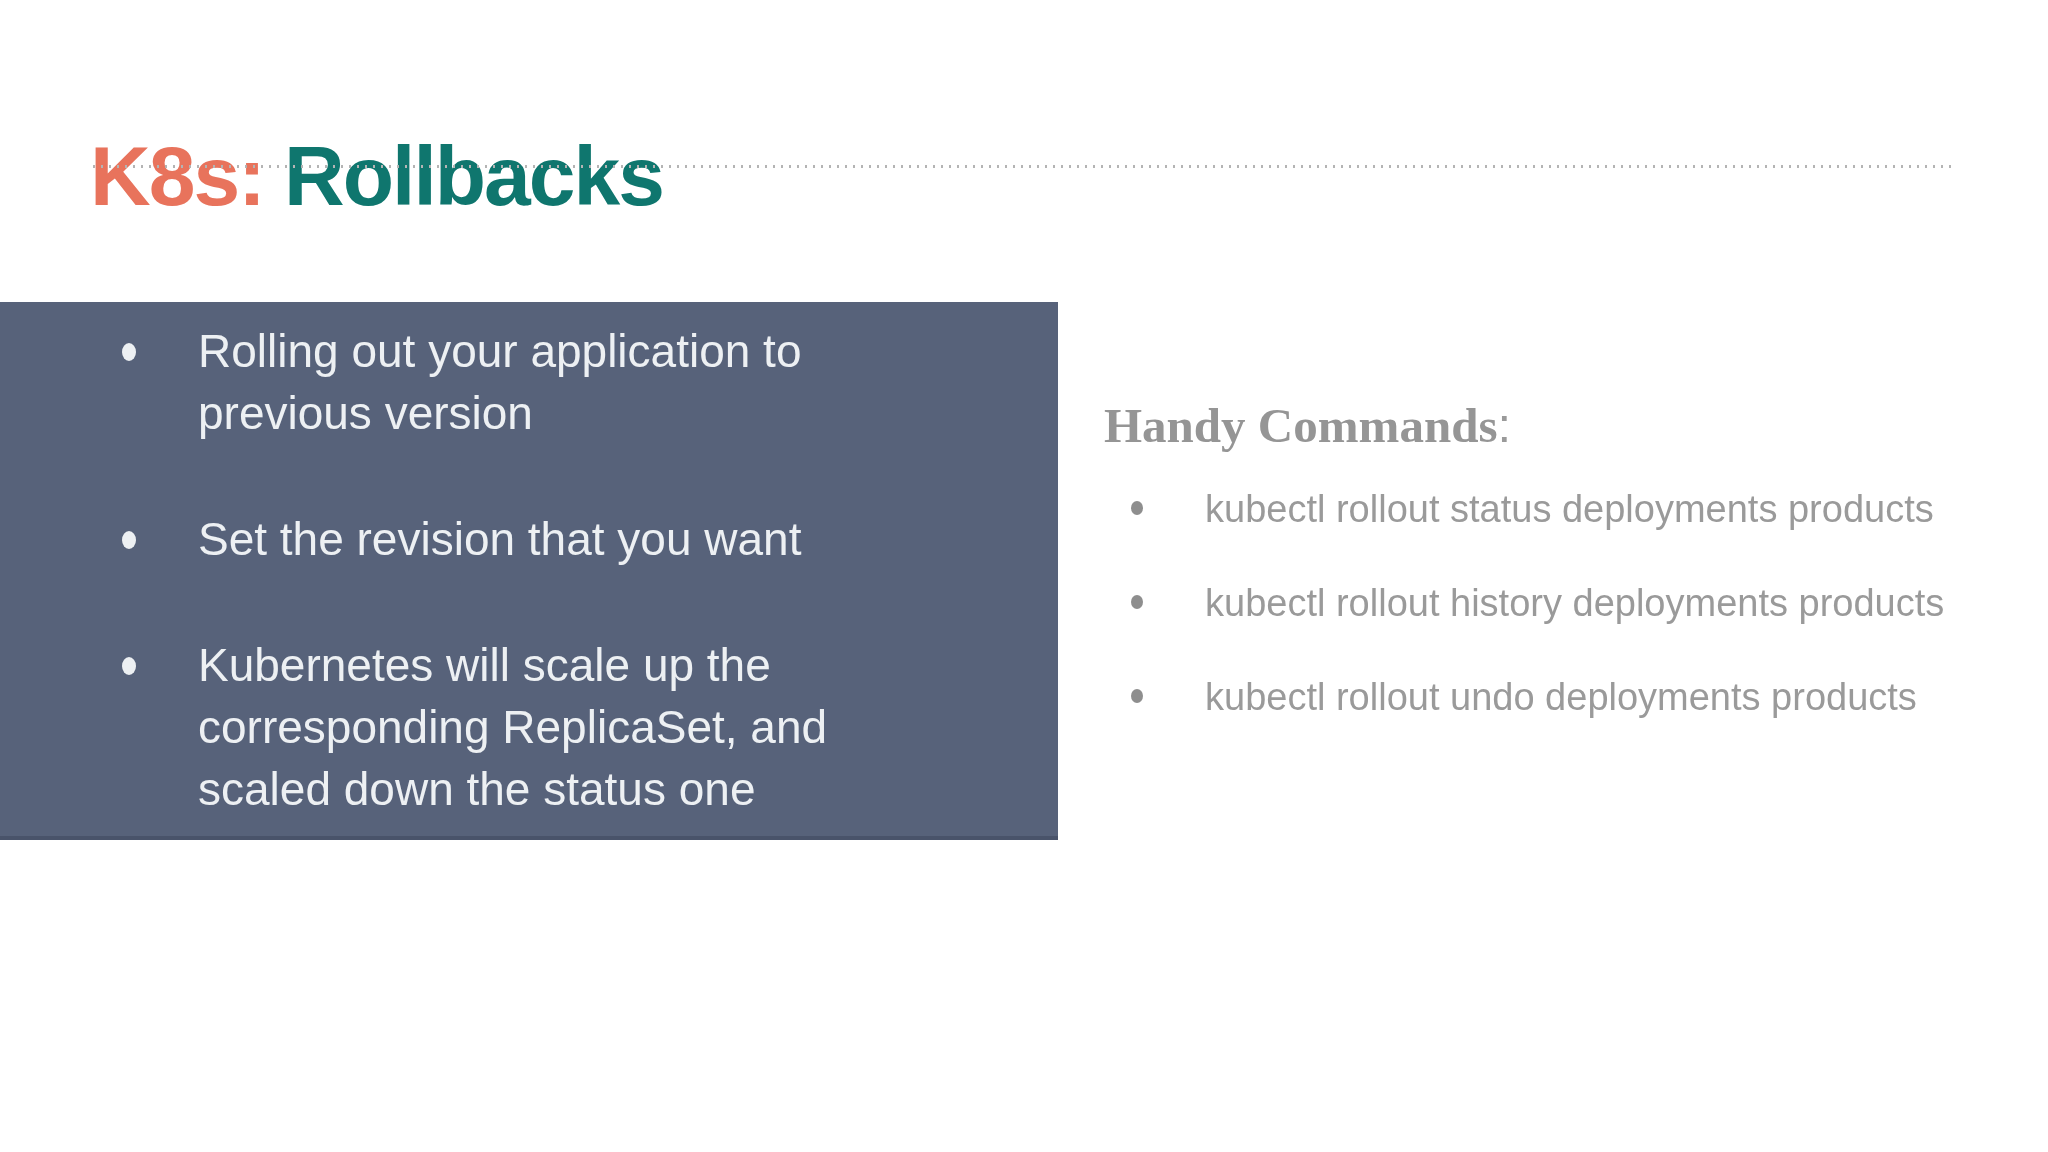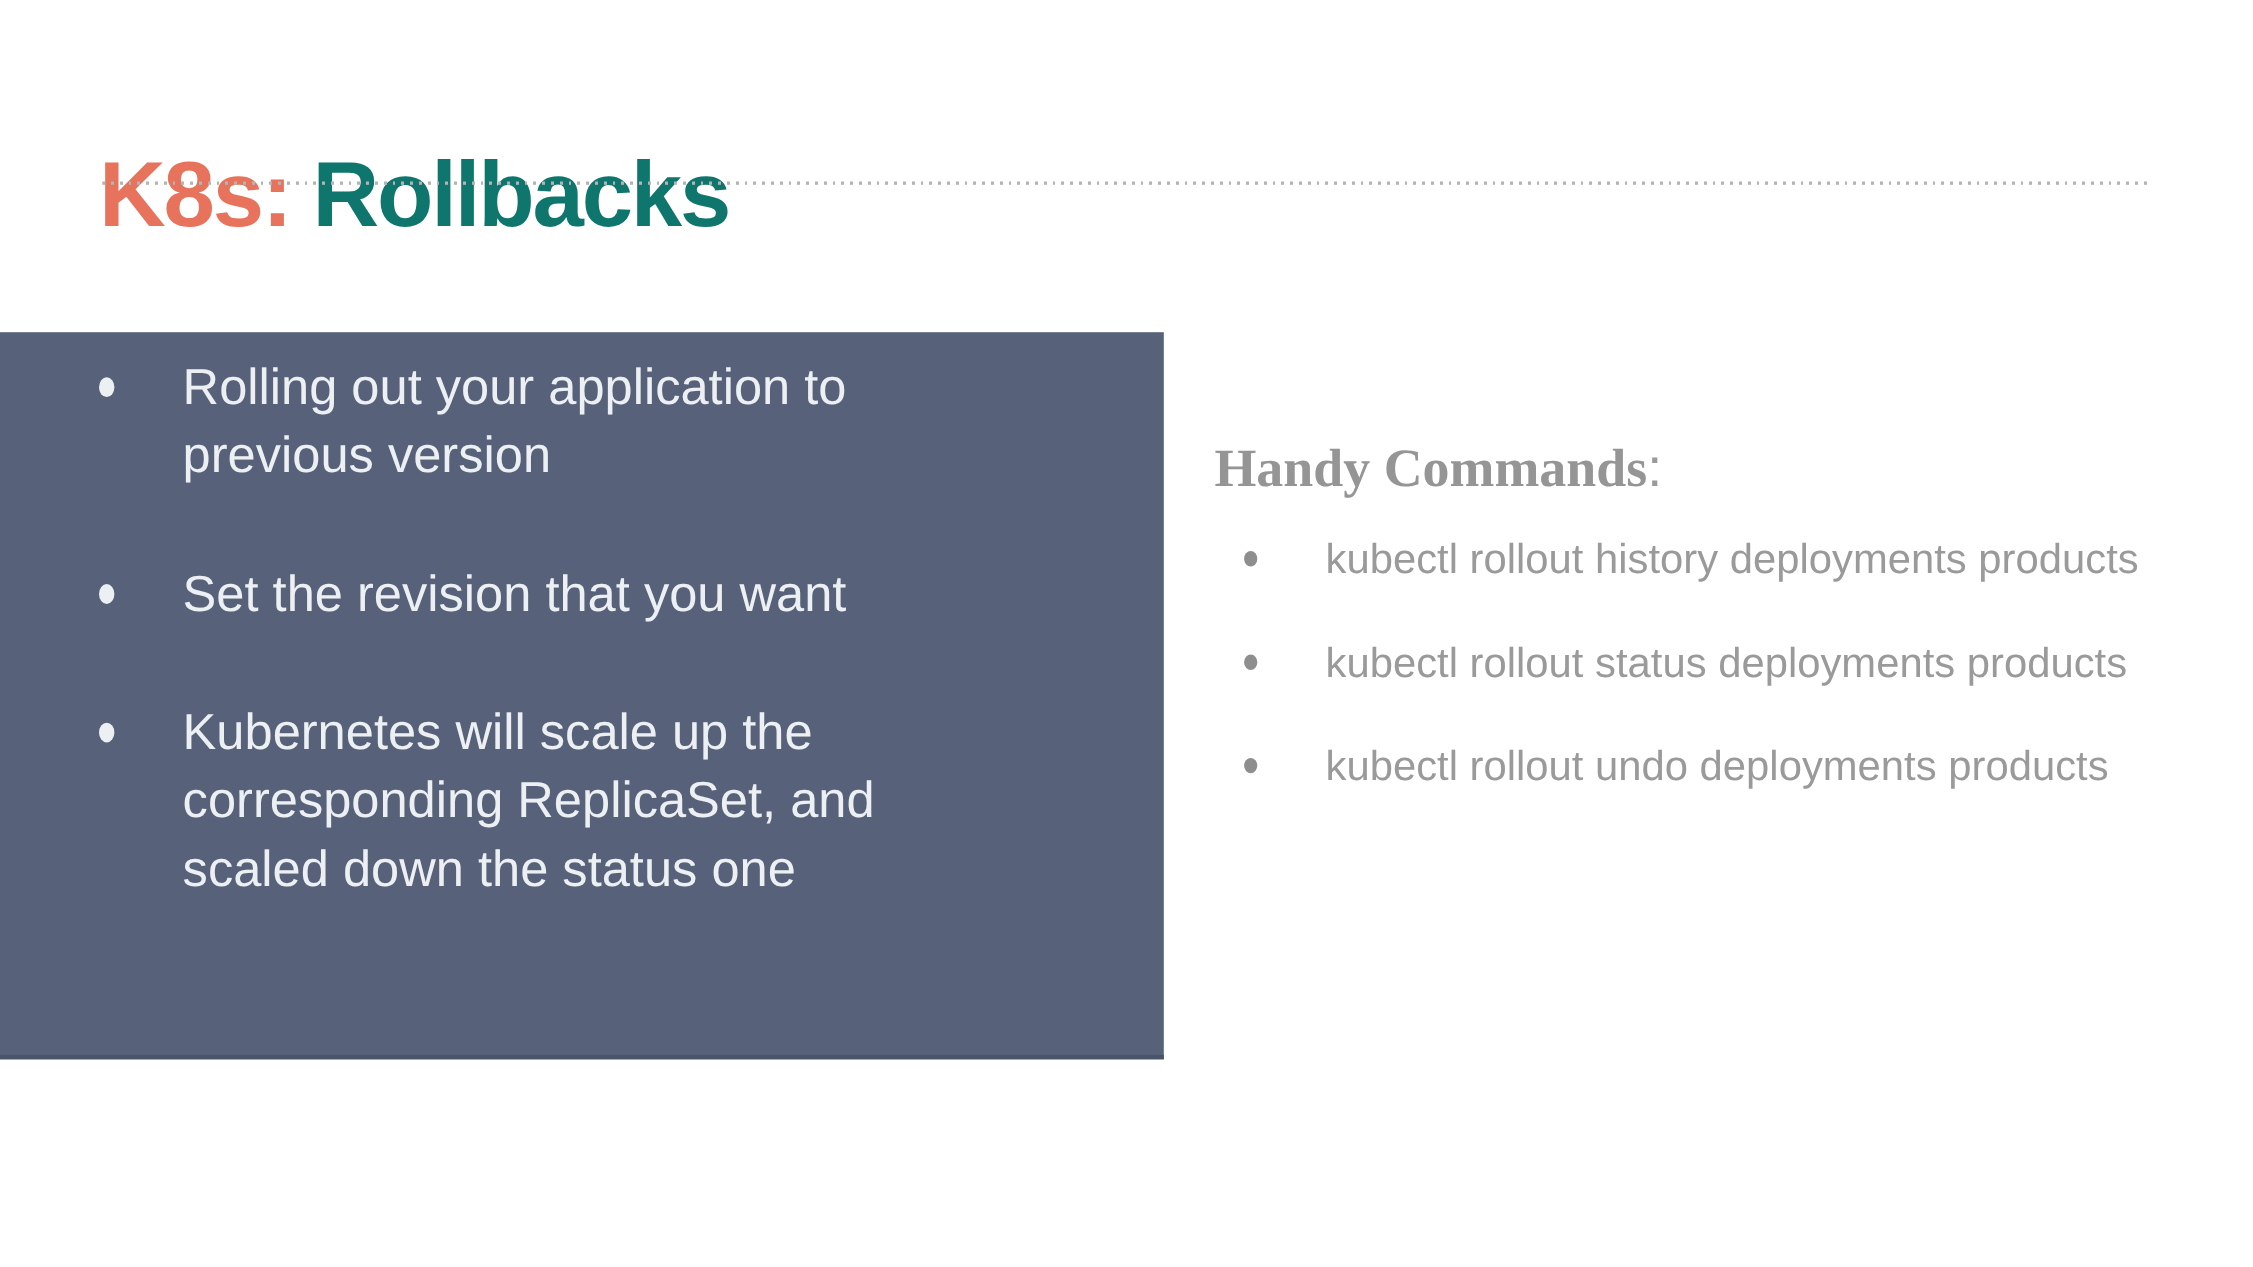--- a/index.html
+++ b/index.html
@@ -48,24 +48,25 @@
       transparent 2.5px, transparent 8px
     );
   }
 
   
   .dark-box {
     position: absolute;
     left: 0;
     top: 302px;
     width: 1058px;
-    height: 661px;
+    height: 538px;
     background: #57627A;
     border-bottom: 4px solid #49536A;
     box-sizing: border-box;
+    padding-left: 32px;
   }
   .box-list {
     list-style: none;
     margin: 0;
     padding: 18px 0 0 0;
   }
   .box-list li {
     position: relative;
     padding-left: 166px;
     max-width: 640px;
@@ -152,25 +153,25 @@
     </ul>
   </div>
 
   <h2 class="commands-heading">
     <span class="bold">Handy Commands</span><span class="colon">:</span>
   </h2>
 
   <ul class="cmd-list">
     <li>
       <span class="dot"></span>
-      <span>kubectl rollout history deployments products</span>
+      <span>kubectl rollout status deployments products</span>
     </li>
     <li>
       <span class="dot"></span>
-      <span>kubectl rollout status deployments products</span>
+      <span>kubectl rollout history deployments products</span>
     </li>
     <li>
       <span class="dot"></span>
       <span>kubectl rollout undo deployments products</span>
     </li>
   </ul>
 
 </div>
 
 </body></html>

